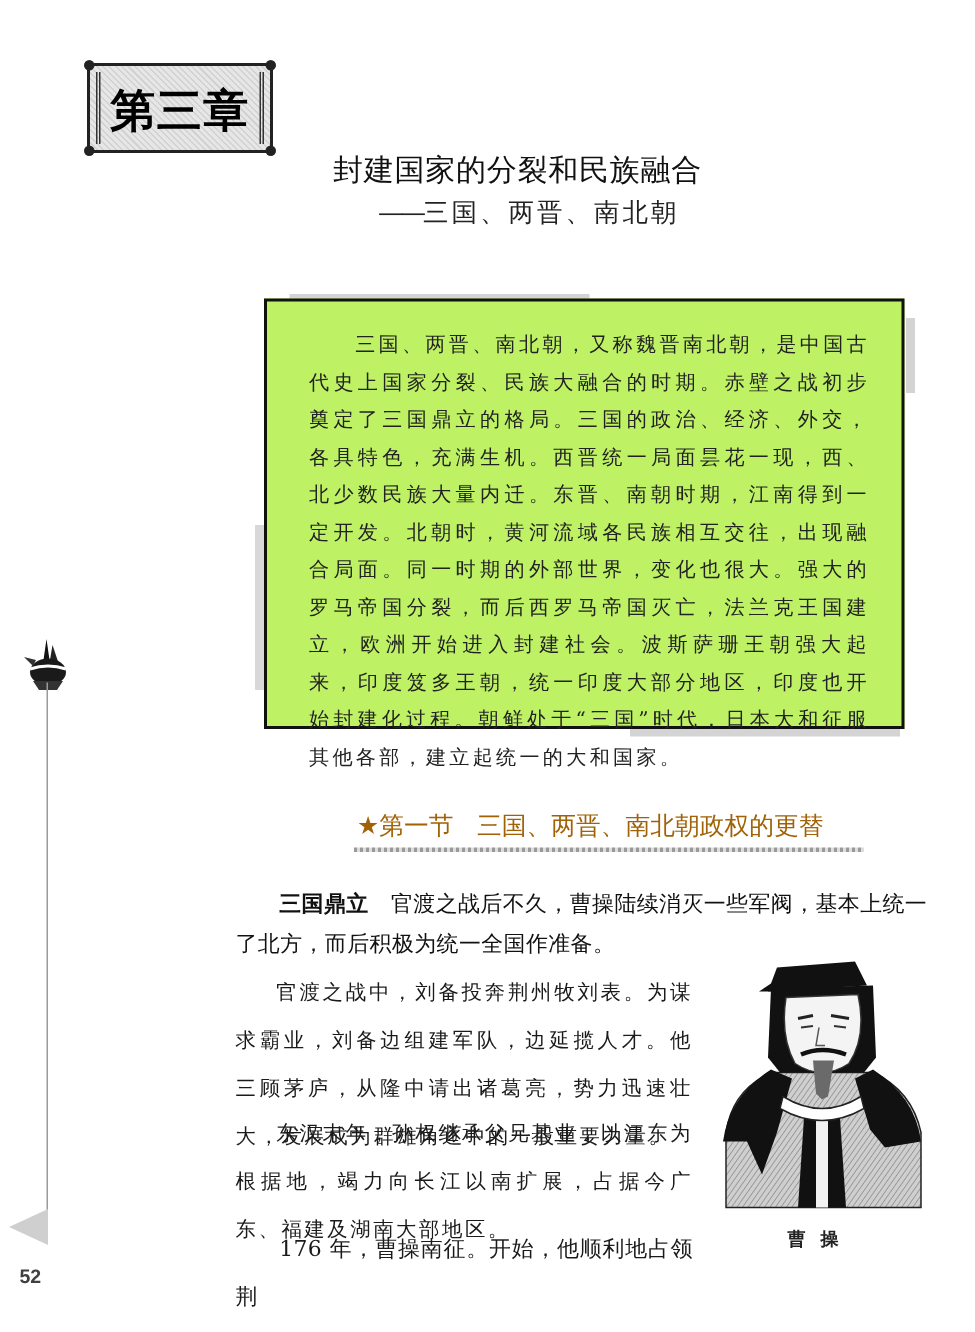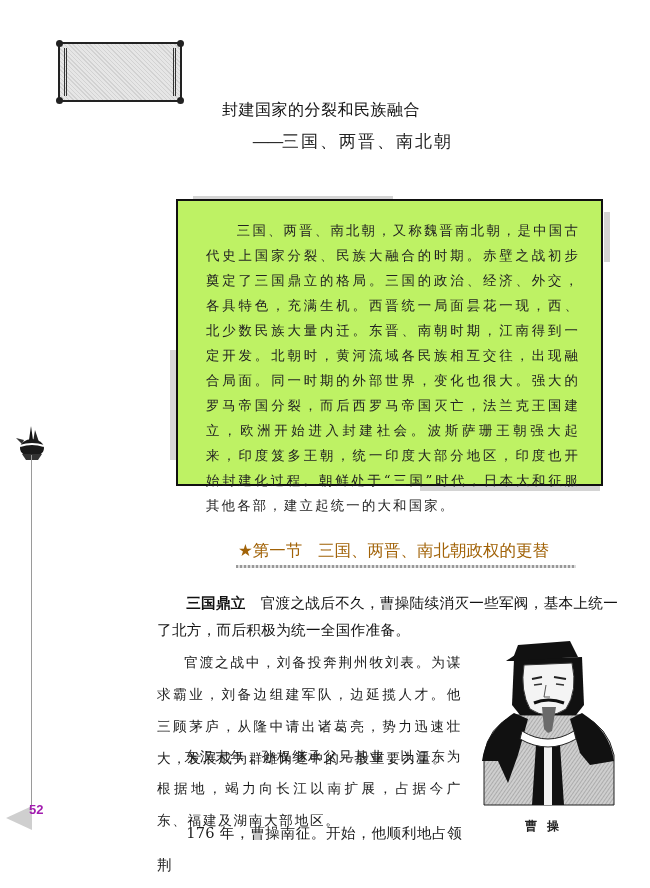--- a/index.html
+++ b/index.html
@@ -23,21 +23,21 @@
   .badge-corner { width: 7px; height: 7px; background: #222; border-radius: 50%; }
   .chapter-title {
     position: absolute; left: 0; right: 0; top: 10px; text-align: center;
     font-family: "DejaVu Sans", sans-serif; font-weight: bold; font-size: 30px;
     letter-spacing: 1px; color: #000;
   }
 
   
   .main-title {
     left: 222px; top: 100px; font-family: Liberation Mono, monospace;
-    font-size: 16px; letter-spacing: 0.5px; color: #111;
+    font-size: 20px; letter-spacing: 0.5px; color: #111;
   }
   .sub-title {
     left: 252px; top: 130px; font-size: 17px; letter-spacing: 2px; color: #222; text-align: right;
   }
   .sub-title .dash { letter-spacing: -2px; }
 
   
   .intro-shadow-top { left: 193px; top: 196px; width: 200px; height: 5px; background: #d4d4d4; }
   .intro-shadow-right { left: 604px; top: 212px; width: 6px; height: 50px; background: #d4d4d4; }
   .intro-shadow-left { left: 170px; top: 350px; width: 7px; height: 110px; background: #d8d8d8; }
@@ -53,22 +53,22 @@
   }
 
   
   .side-ornament { left: 12px; top: 424px; width: 36px; height: 40px; }
   .side-line { left: 31px; top: 455px; width: 1px; height: 360px; background: #9a9a9a; }
   .page-tab {
     left: 6px; top: 806px; width: 26px; height: 24px;
     background: #cfcfcf; clip-path: polygon(0 50%, 100% 0, 100% 100%);
   }
   .page-number {
-    left: 13px; top: 802px; font-family: "Liberation Sans", sans-serif; font-size: 13px;
-    font-weight: bold; color: #a21caf; margin-left: 16px;
+    left: 13px; top: 843px; font-family: "Liberation Sans", sans-serif; font-size: 13px;
+    font-weight: bold; color: #404040;
   }
 
   
   .section-heading {
     left: 238px; top: 540px; font-family: "DejaVu Sans", sans-serif; font-size: 16.5px;
     color: #a16207; white-space: pre;
   }
   .section-rule {
     left: 236px; top: 565px; width: 340px; height: 3px;
     background-image: repeating-linear-gradient(90deg, #999 0 2px, #ddd 2px 4px);
@@ -98,20 +98,21 @@
   }
 </style>
 </head>
 <body>
 
 <div class="abs chapter-badge">
   <span class="abs badge-corner" style="left:-4px;top:-4px"></span>
   <span class="abs badge-corner" style="right:-4px;top:-4px"></span>
   <span class="abs badge-corner" style="left:-4px;bottom:-4px"></span>
   <span class="abs badge-corner" style="right:-4px;bottom:-4px"></span>
+  <div class="chapter-title">第三章</div>
 </div>
 
 <div class="abs main-title">封建国家的分裂和民族融合</div>
 <div class="abs sub-title">
   <span class="dash">——</span><span>三国、两晋、南北朝</span>
 </div>
 
 <div class="abs intro-shadow-top"></div>
 <div class="abs intro-shadow-right"></div>
 <div class="abs intro-shadow-left"></div>

